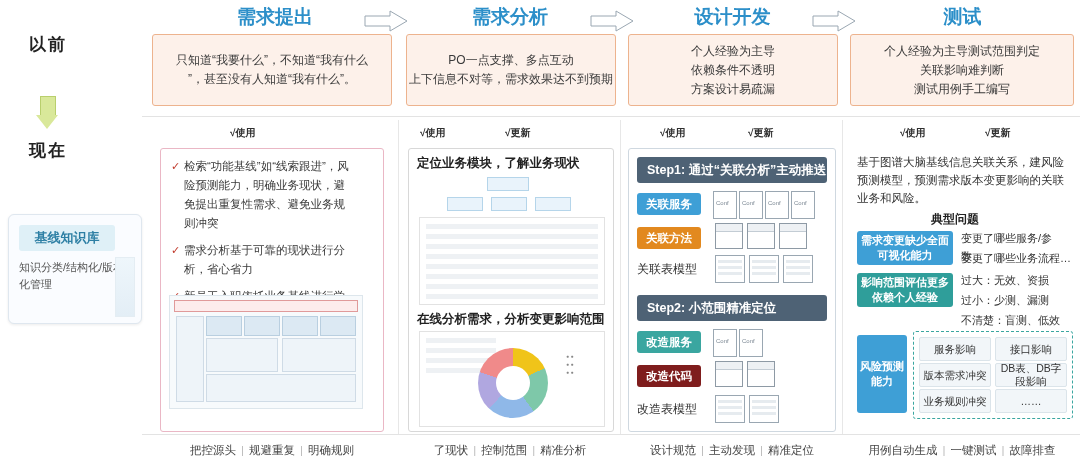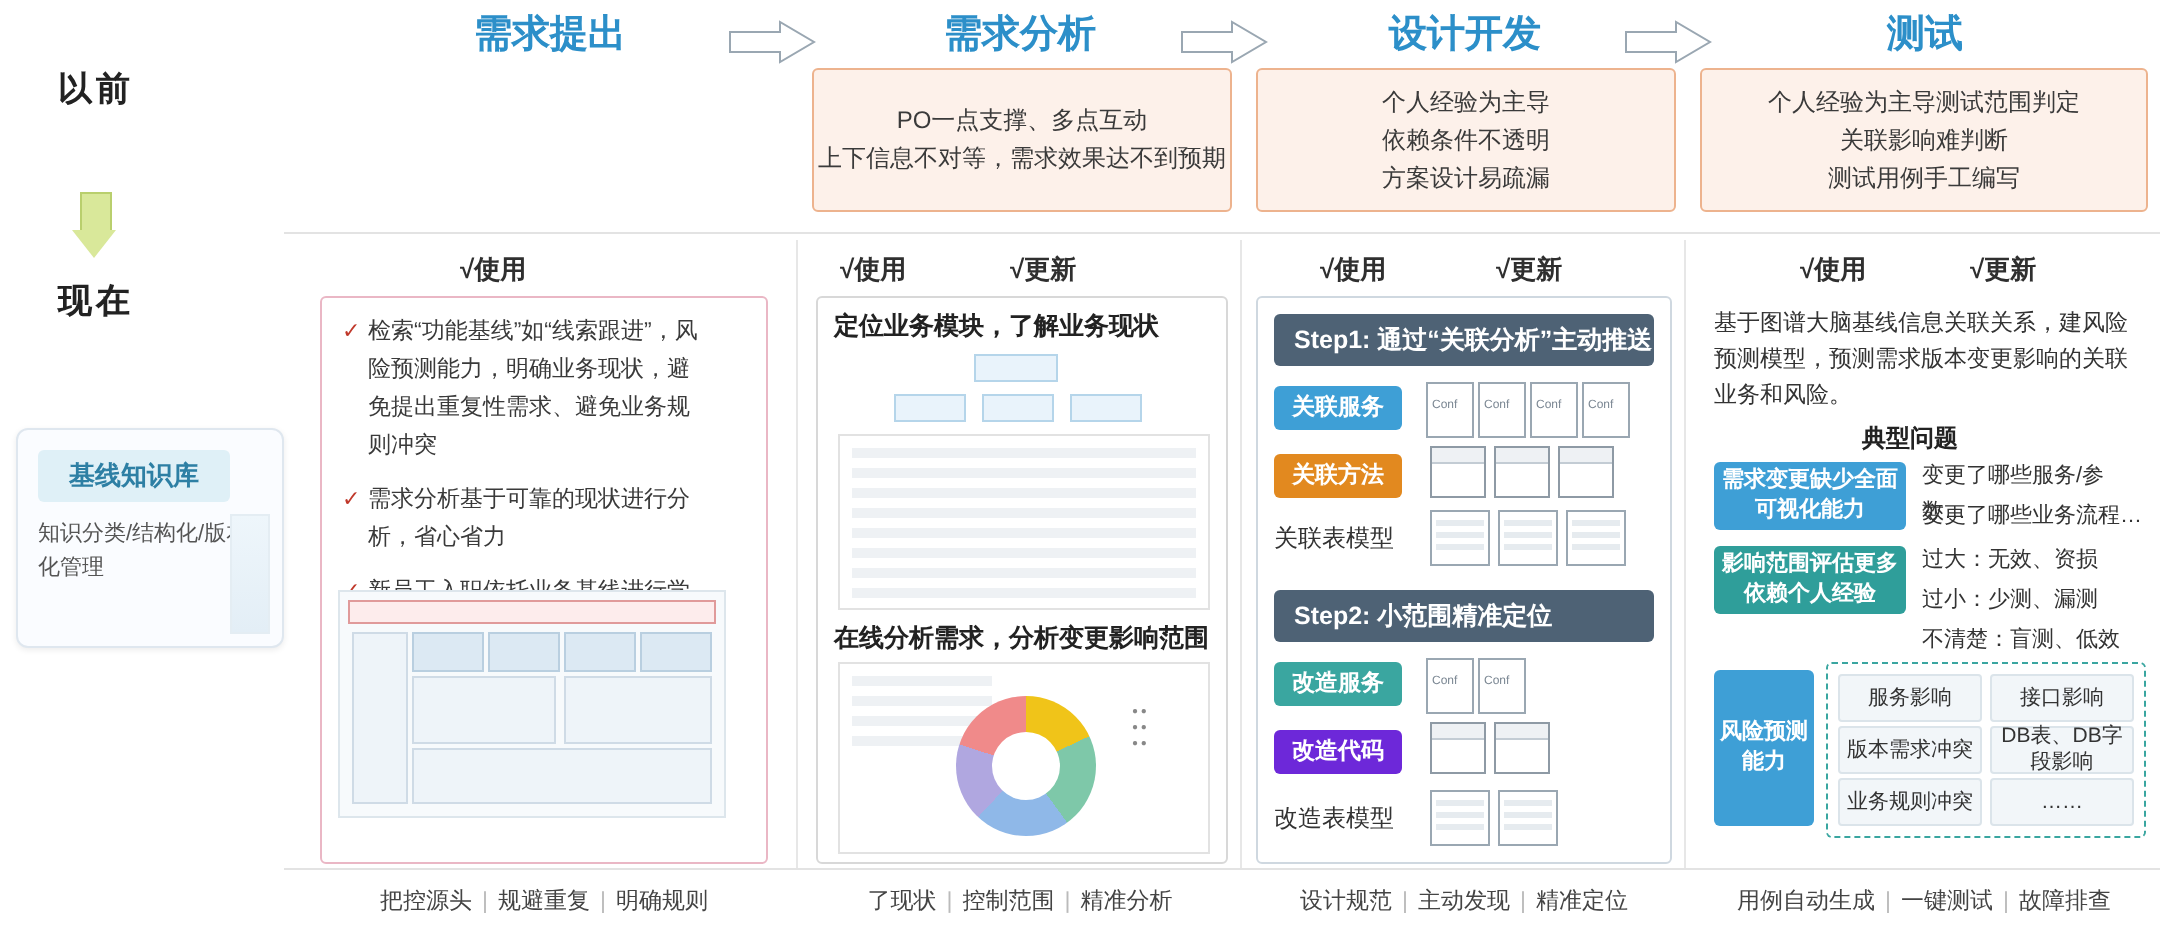--- a/index.html
+++ b/index.html
@@ -28,21 +28,21 @@
   
   .stage-title{position:absolute;top:4px;font-size:19px;font-weight:bold;color:#2c8fc9;text-align:center;}
   .chev{position:absolute;top:10px;width:44px;height:22px;}
   .chev svg{display:block;}
 
   
   .past-box{position:absolute;top:34px;height:70px;background:#fdf1ea;border:1px solid #edb38e;border-radius:3px;display:flex;flex-direction:column;justify-content:center;align-items:center;}
   .past-box span{font-size:12px;color:#3a3a3a;line-height:19px;text-align:center;display:block;}
 
   
-  .tags{position:absolute;top:126px;font-size:13px;font-weight:bold;color:#2f2f2f;}
+  .tags{position:absolute;top:126px;font-size:10px;font-weight:bold;color:#2f2f2f;}
   .now-box{position:absolute;top:148px;border:1px solid #e9b6c4;border-radius:3px;background:#fff;}
   .now-box.c1{border-color:#eab7c5;}
   .now-box.c2{border-color:#d8d8d8;}
   .now-box.c3{border-color:#cfd8e0;}
   .now-box.c4{border-color:#cfd8e0;}
 
   
   .c1list{position:absolute;left:10px;top:8px;width:185px;font-size:11.5px;line-height:19px;color:#3a3a3a;}
   .c1list .li{position:relative;padding-left:13px;margin-bottom:8px;}
   .c1list .li:before{content:"✓";position:absolute;left:0;top:0;color:#c0392b;font-size:11px;}
@@ -61,21 +61,21 @@
      background:conic-gradient(#f0c419 0 18%,#7ec8a9 18% 40%,#8fb8e8 40% 62%,#b0a7e0 62% 80%,#f08a8a 80% 100%);}
   .donut:after{content:"";position:absolute;left:18px;top:18px;width:34px;height:34px;border-radius:50%;background:#fff;}
   .leg{position:absolute;font-size:5px;color:#888;line-height:8px;}
 
   
   .stepbar{position:absolute;height:26px;background:#4e6275;border-radius:3px;color:#fff;font-size:12.5px;font-weight:bold;line-height:26px;padding-left:10px;box-sizing:border-box;}
   .pill{position:absolute;height:22px;border-radius:3px;color:#fff;font-size:11.5px;font-weight:bold;line-height:22px;text-align:center;}
   .pill.blue{background:#3e9fd6;}
   .pill.orange{background:#e2891f;}
   .pill.teal{background:#3aa6a0;}
-  .pill.green{background:#6d28d9;}
+  .pill.green{background:#7f1d1d;}
   .lbl-s{position:absolute;font-size:12px;color:#333;}
   .doc{position:absolute;width:22px;height:26px;background:#fff;border:1px solid #9aa7b2;}
   .doc:after{content:"Conf";position:absolute;left:2px;top:8px;font-size:6px;color:#7b8793;}
   .cube{position:absolute;width:26px;height:24px;background:#fff;border:1px solid #8e9aa5;}
   .cube:before{content:"";position:absolute;left:0;top:0;width:100%;height:7px;background:#eef1f4;border-bottom:1px solid #c3ccd4;}
   .tbl{position:absolute;width:28px;height:26px;background:#fff;border:1px solid #9aa7b2;}
   .tbl i{position:absolute;left:2px;right:2px;height:3px;background:#e6ebef;display:block;}
 
   
   .c4p{position:absolute;font-size:11.5px;line-height:18px;color:#333;}
@@ -133,20 +133,24 @@
     <svg width="44" height="22" viewBox="0 0 44 22">
         <polygon points="1,6 26,6 26,1 43,11 26,21 26,16 1,16" fill="#ffffff" stroke="#9aa7b2" stroke-width="1"></polygon>
       </svg>
   </div>
   <div class="chev" style="left:812px;">
     <svg width="44" height="22" viewBox="0 0 44 22">
         <polygon points="1,6 26,6 26,1 43,11 26,21 26,16 1,16" fill="#ffffff" stroke="#9aa7b2" stroke-width="1"></polygon>
       </svg>
   </div>
 
+  <div class="past-box" style="left:152px;width:238px;">
+    <span>只知道“我要什么”，不知道“我有什么</span>
+    <span>”，甚至没有人知道“我有什么”。</span>
+  </div>
   <div class="past-box" style="left:406px;width:208px;">
     <span>PO一点支撑、多点互动</span>
     <span>上下信息不对等，需求效果达不到预期</span>
   </div>
   <div class="past-box" style="left:628px;width:208px;">
     <span>个人经验为主导</span>
     <span>依赖条件不透明</span>
     <span>方案设计易疏漏</span>
   </div>
   <div class="past-box" style="left:850px;width:222px;">

